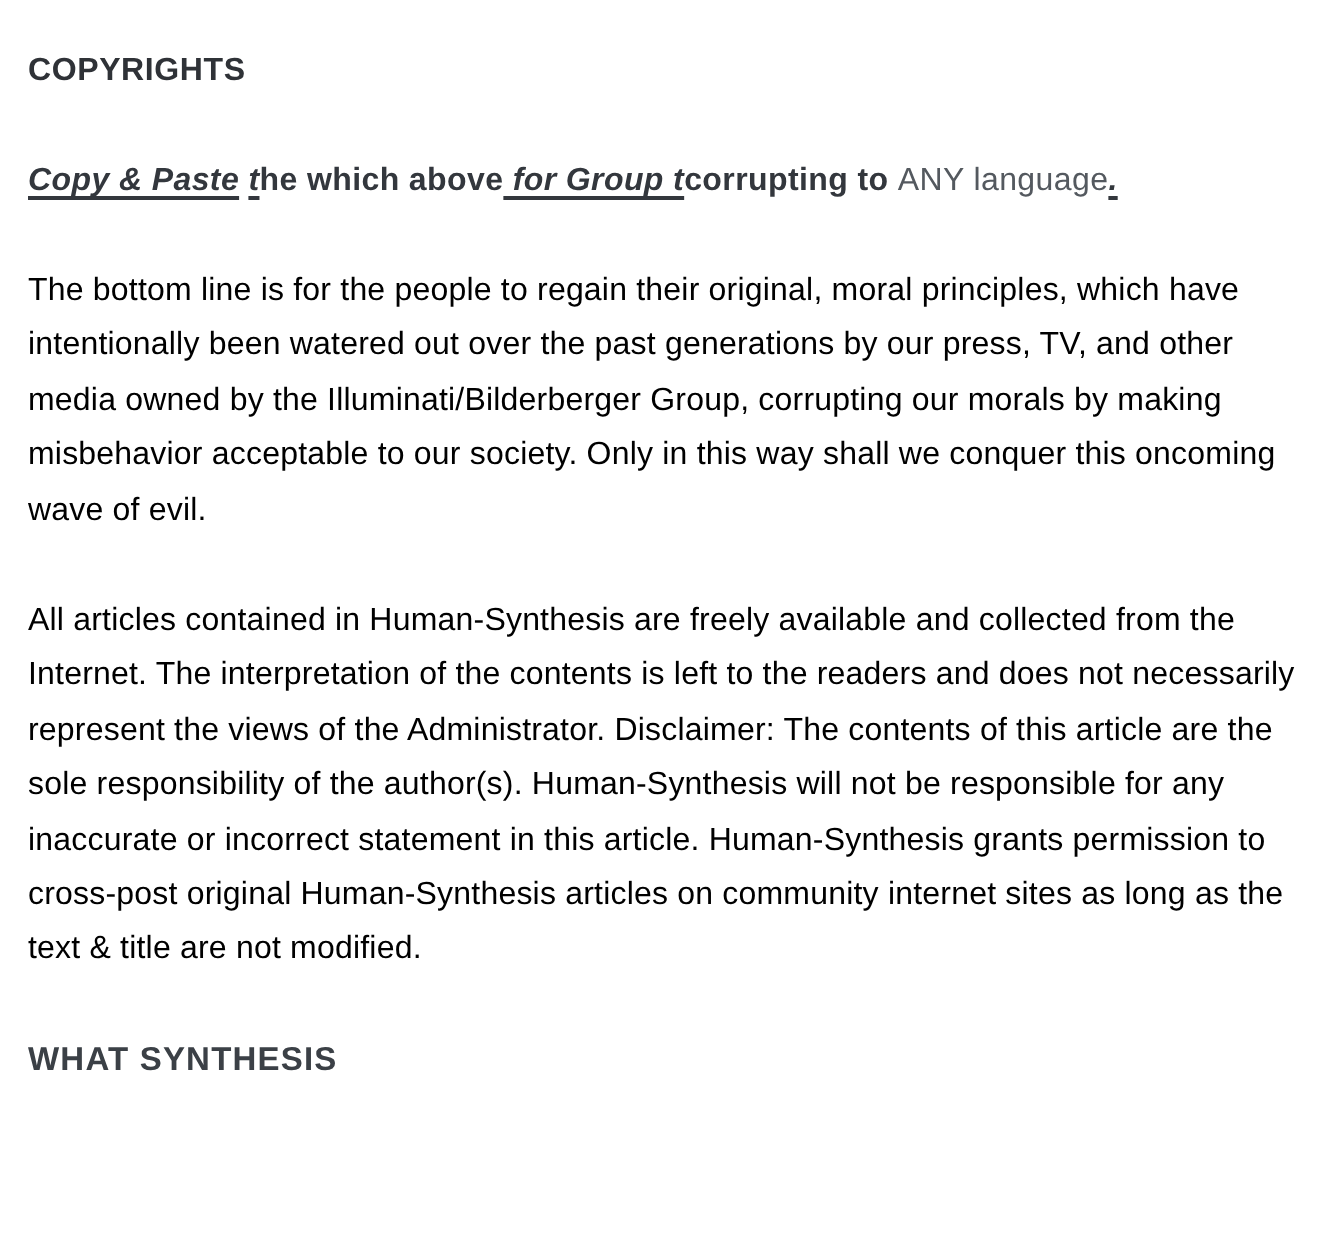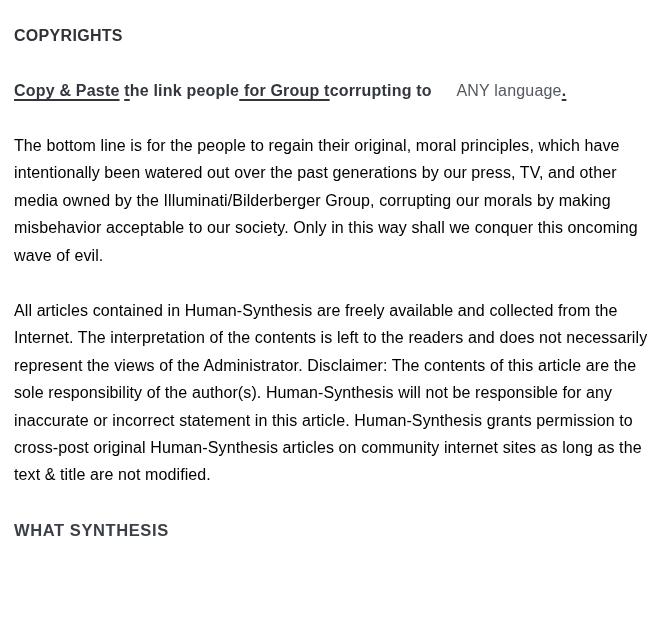--- a/index.html
+++ b/index.html
@@ -29,25 +29,25 @@
     font-size: 16px;
     font-weight: 700;
     color: #33373d;
     line-height: 27px;
     letter-spacing: 0.2px;
   }
   p.translate-line .u {
     text-decoration: underline;
     text-decoration-thickness: 2px;
     text-underline-offset: 3px;
+    font-style: italic;
   }
   p.translate-line .regular {
     font-weight: 400;
     color: #54595f;
-    margin-left: 20px;
   }
   p.who-line {
     font-size: 16px;
     line-height: 27px;
   }
   a.who-link {
     font-weight: 700;
     color: #2f3237;
     letter-spacing: 0.2px;
     text-decoration: underline;
@@ -70,21 +70,21 @@
     line-height: 27px;
   }
 </style>
 </head>
 <body>
 
 <div class="article">
 
   <h2 class="copyrights">COPYRIGHTS</h2>
 
-  <p class="translate-line"><span class="u">Copy &amp; Paste</span><span> </span><span class="u">t</span><span>he link people</span><span class="u"> for Group t</span><span>corrupting to </span><span class="regular">ANY language</span><span class="u">.</span></p>
+  <p class="translate-line"><span class="u">Copy &amp; Paste</span><span> </span><span class="u">t</span><span>he which above</span><span class="u"> for Group t</span><span>corrupting to </span><span class="regular">ANY language</span><span class="u">.</span></p>
 
 
   <p class="body-para">The bottom line is for the people to regain their original, moral principles, which have intentionally been watered out over the past generations by our press, TV, and other media owned by the Illuminati/Bilderberger Group, corrupting our morals by making misbehavior acceptable to our society. Only in this way shall we conquer this oncoming wave of evil.</p>
 
   <p class="body-para">All articles contained in Human-Synthesis are freely available and collected from the Internet. The interpretation of the contents is left to the readers and does not necessarily represent the views of the Administrator. Disclaimer: The contents of this article are the sole responsibility of the author(s). Human-Synthesis will not be responsible for any inaccurate or incorrect statement in this article. Human-Synthesis grants permission to cross-post original Human-Synthesis articles on community internet sites as long as the text &amp; title are not modified.</p>
 
   <h3 class="footer-heading">WHAT SYNTHESIS</h3>
 
 </div>
 

